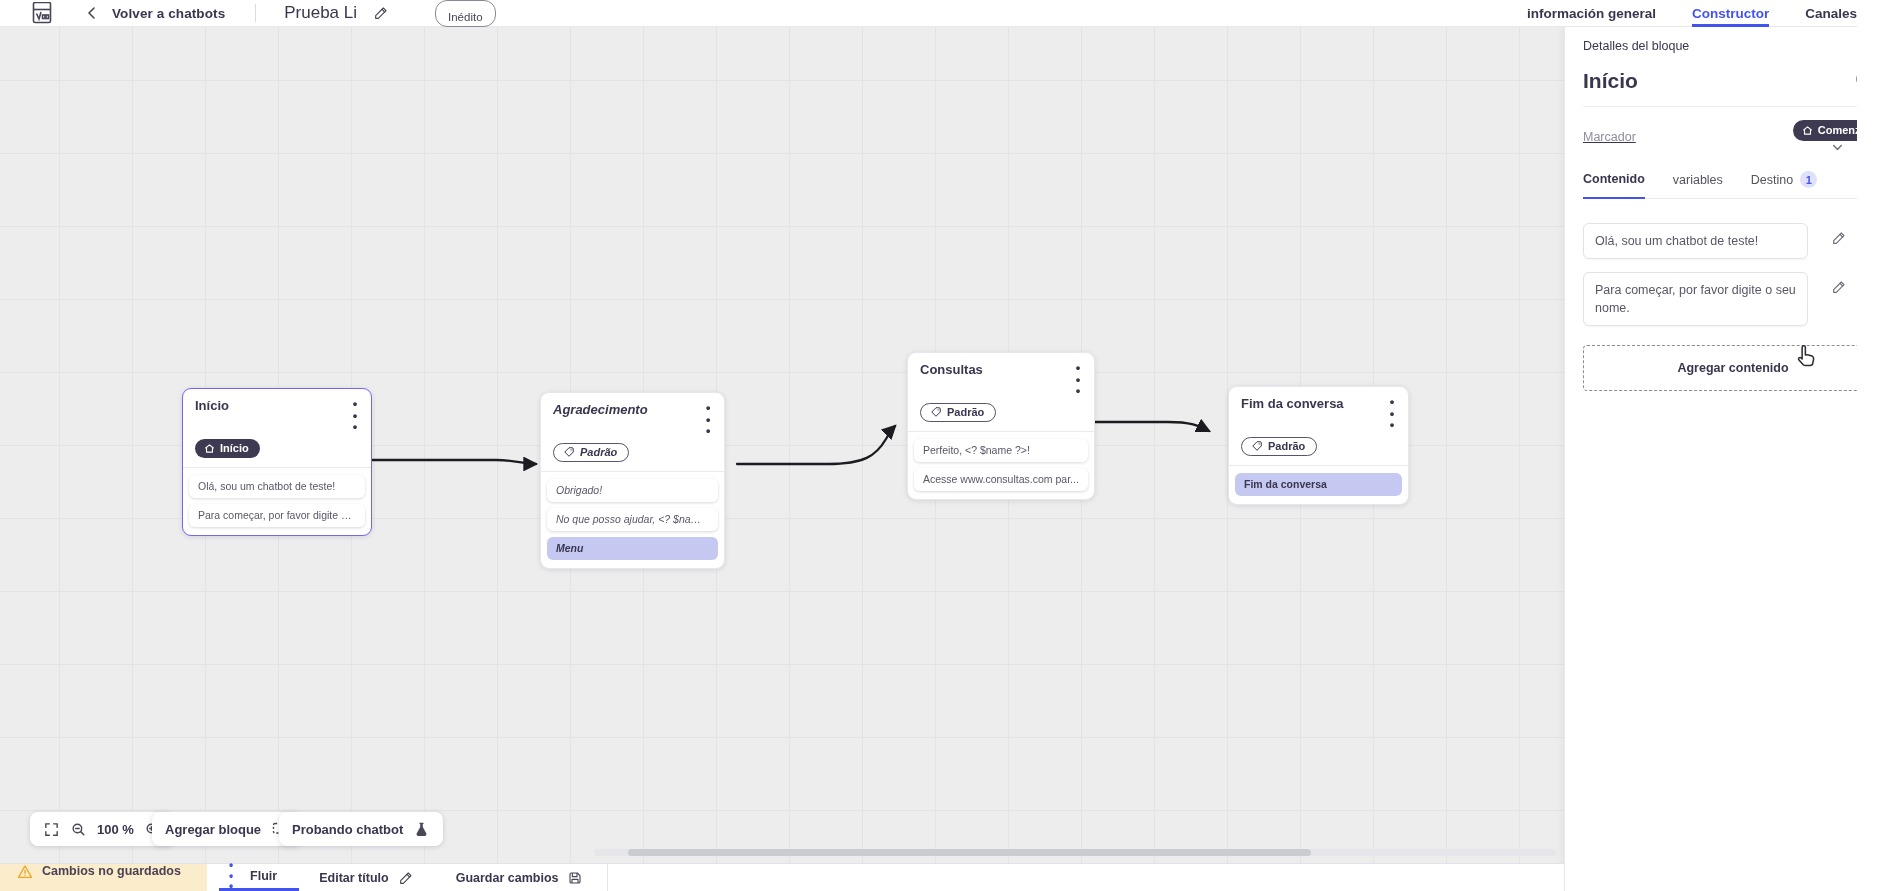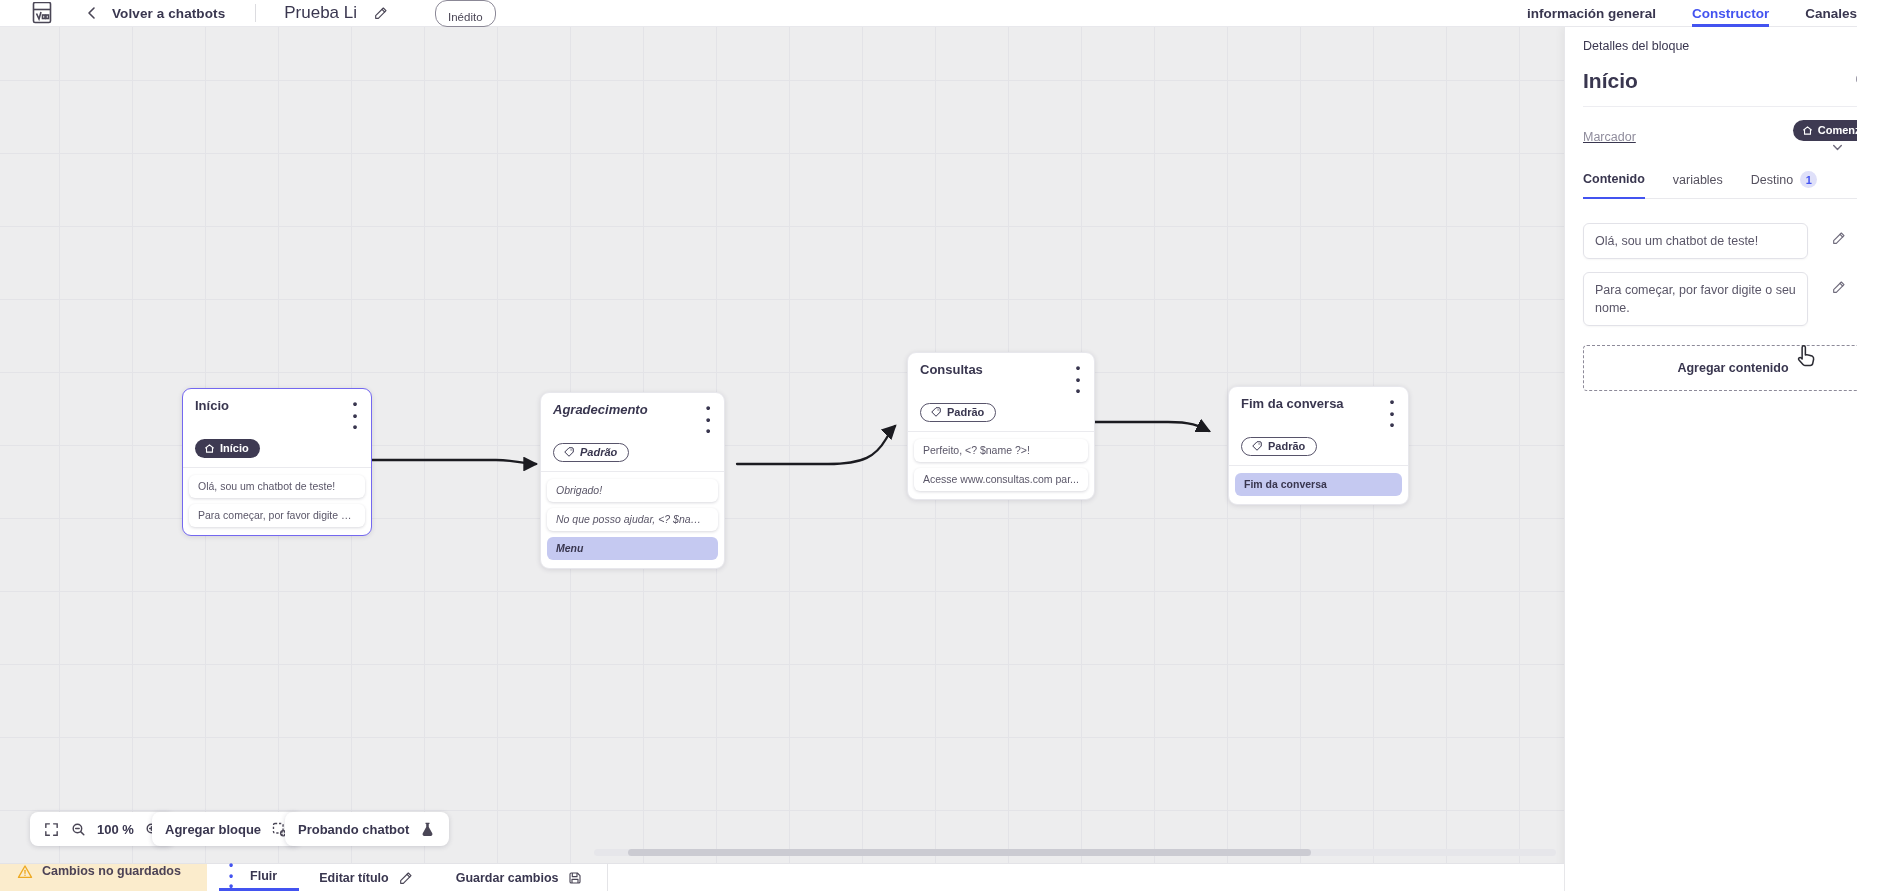--- a/index.html
+++ b/index.html
@@ -51,21 +51,21 @@
              padding:5px 9px 6px; font-size:10.5px; color:#5a5668; white-space:nowrap;
              overflow:hidden; text-overflow:ellipsis; }
   .blk-row.hl { background:#c5c9f1; color:#39364f; font-weight:bold; box-shadow:none; }
 
   
   .tool-card { position:absolute; top:785px; height:34px; background:#fff; border-radius:8px;
                box-shadow:0 1px 5px rgba(45,42,70,.18); display:flex; align-items:center; gap:10px;
                padding:0 13px; font-size:13px; font-weight:bold; color:#39364f; }
   .tc-zoom { left:30px; }
   .tc-add { left:152px; }
-  .tc-test { left:285px; }
+  .tc-test { left:279px; }
   .ticon { width:17px; height:17px; color:#4a4656; flex:none; }
   .hscroll-track { position:absolute; left:594px; top:822px; width:962px; height:7px; border-radius:4px; background:#e6e6ea; }
   .hscroll-thumb { position:absolute; left:628px; top:822px; width:683px; height:7px; border-radius:4px; background:#cbcbd2; }
 
   
   .panel { position:absolute; left:1564px; top:27px; width:337px; height:864px; background:#fff;
            border-left:1px solid #e7e7ea; box-shadow:-3px 0 8px rgba(0,0,0,.04); z-index:20; }
   .panel-head { display:flex; justify-content:space-between; align-items:center; padding:11px 20px 0 18px;
                 font-size:12.5px; color:#39364f; }
   .close-x { font-size:15px; color:#4a4656; line-height:1; }

